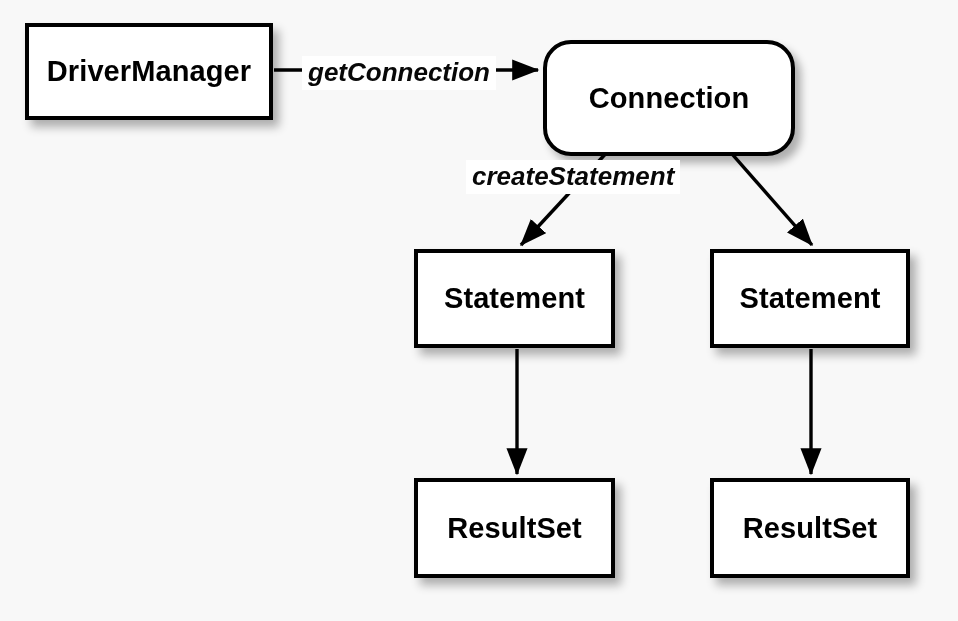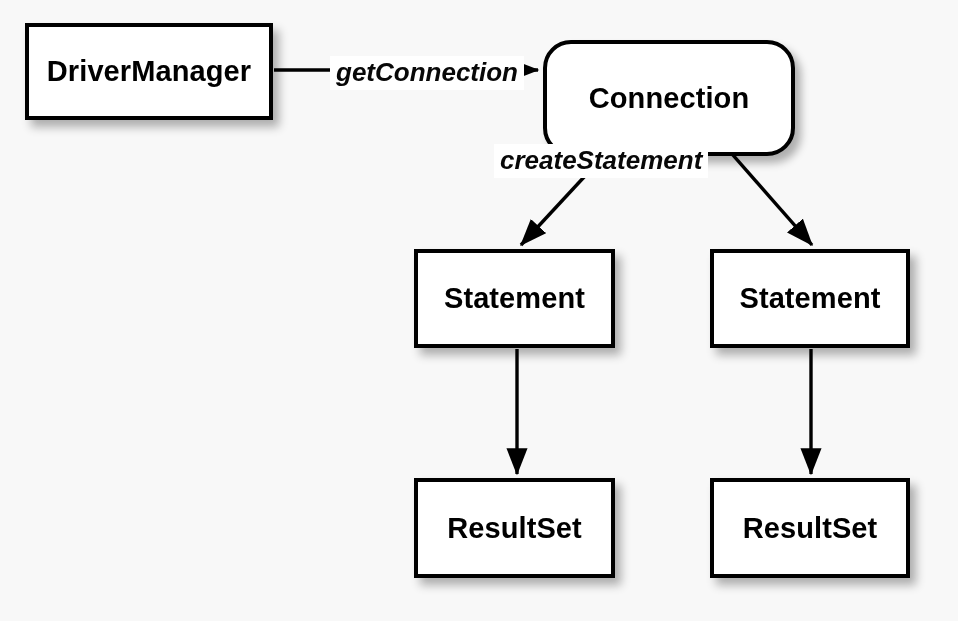--- a/index.html
+++ b/index.html
@@ -51,21 +51,20 @@
     background: #ffffff;
     color: #080808;
     font-family: "Liberation Sans", sans-serif;
     font-style: italic;
     font-weight: 700;
     font-size: 26px;
     line-height: 1.22;
     white-space: nowrap;
     padding: 1px 6px;
     z-index: 4;
-    margin-left: 28px;
   }
 </style>
 </head>
 <body>
 
 <div id="diagram-root">
 
   <svg id="edge-layer" width="958" height="621" viewBox="0 0 958 621" xmlns="http://www.w3.org/2000/svg">
     <defs>
       <marker id="arrowhead" markerWidth="9" markerHeight="9" refX="7.6" refY="3.1" orient="auto" markerUnits="strokeWidth">
@@ -103,16 +102,16 @@
   <div class="node" style="left:414px; top:478px; width:201px; height:100px;">
     <span class="node-label">ResultSet</span>
   </div>
 
   <div class="node" style="left:710px; top:478px; width:200px; height:100px;">
     <span class="node-label">ResultSet</span>
   </div>
 
   <div class="edge-label" style="left:302px; top:56px;">getConnection</div>
 
-  <div class="edge-label" style="left:466px; top:144px;">createStatement</div>
+  <div class="edge-label" style="left:466px; top:160px;">createStatement</div>
 
 
 </div>
 
 </body></html>

